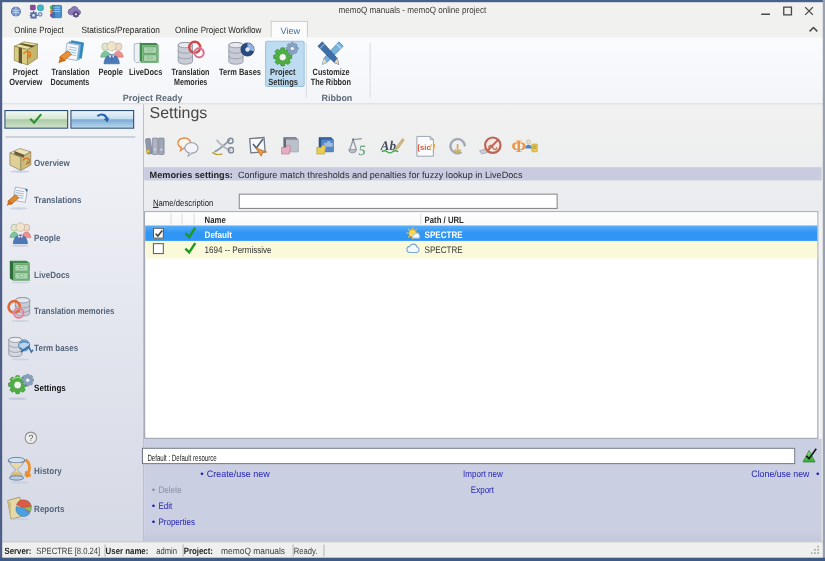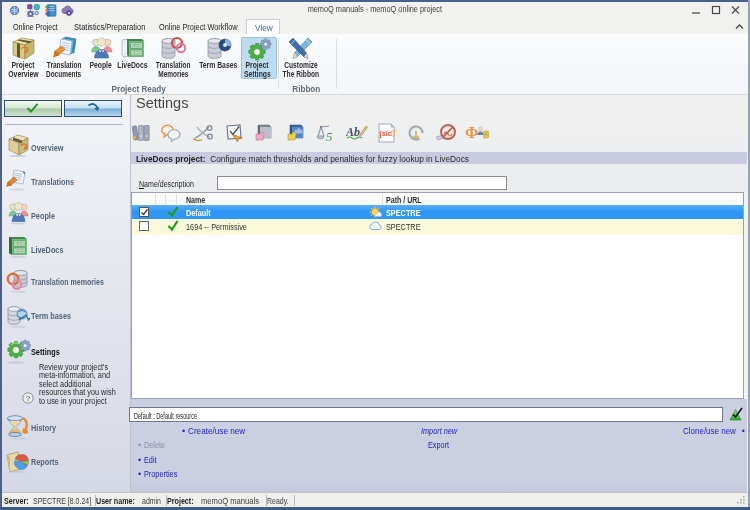--- a/index.html
+++ b/index.html
@@ -321,27 +321,20 @@
     <path d="M9.8 11.5 a7 7 0 0 0 12 6.5 l-5.3 -5 Z" fill="#4aa0e0" stroke="#2a70b0" stroke-width="0.4"></path>
     <ellipse cx="13" cy="23" rx="8.5" ry="1" fill="#c2cada" opacity="0.7"></ellipse>
   </svg>
   <div class="nlb" style="top:48px;"><span class="sx" style="transform:scaleX(0.88);">Overview</span></div>
   <div class="nlb" style="top:82px;"><span class="sx" style="transform:scaleX(0.88);">Translations</span></div>
   <div class="nlb" style="top:116px;"><span class="sx" style="transform:scaleX(0.88);">People</span></div>
   <div class="nlb" style="top:150px;"><span class="sx" style="transform:scaleX(0.88);">LiveDocs</span></div>
   <div class="nlb" style="top:182px;"><span class="sx" style="transform:scaleX(0.85);">Translation memories</span></div>
   <div class="nlb" style="top:216px;"><span class="sx" style="transform:scaleX(0.88);">Term bases</span></div>
   <div class="nlb" style="top:252px; color:#111;"><span class="sx" style="transform:scaleX(0.88);">Settings</span></div>
-  <div id="sb-desc">
-    <span class="sx" style="transform:scaleX(0.88);">Review your project's</span><br>
-    <span class="sx" style="transform:scaleX(0.88);">meta-information, and</span><br>
-    <span class="sx" style="transform:scaleX(0.88);">select additional</span><br>
-    <span class="sx" style="transform:scaleX(0.88);">resources that you wish</span><br>
-    <span class="sx" style="transform:scaleX(0.88);">to use in your project</span>
-  </div>
   <svg class="a" style="left:20px; top:297px;" width="12" height="12" viewBox="0 0 12 12">
       <circle cx="6" cy="6" r="5.2" fill="#ededed" stroke="#909090"></circle>
       <text x="3.8" y="8.6" font-size="8" fill="#555" font-family="Liberation Sans">?</text>
     </svg>
   <div class="nlb" style="top:328px;"><span class="sx" style="transform:scaleX(0.88);">History</span></div>
   <div class="nlb" style="top:362px;"><span class="sx" style="transform:scaleX(0.88);">Reports</span></div>
 </div>
 <div class="a" id="sb-divider"></div>
 
 <div class="a" id="mainbg"></div>
@@ -430,21 +423,21 @@
 
   <svg class="a" style="left:336px; top:2px;" width="24" height="20" viewBox="0 0 24 20">
     <text x="0" y="15" font-size="16" font-weight="bold" fill="#e8913a" font-family="Liberation Serif">Φ</text>
     <circle cx="15.5" cy="6" r="2" fill="#e8dcc8" stroke="#b0a080" stroke-width="0.4"></circle>
     <path d="M12.5 12 a3 3.5 0 0 1 6 0 Z" fill="#4a7ab8"></path>
     <rect x="18.5" y="8" width="5" height="7" rx="0.7" fill="#e8c84a" stroke="#a8881a" stroke-width="0.5"></rect>
     <path d="M19.5 10 L22.5 10 M19.5 11.8 L22.5 11.8" stroke="#8a6a10" stroke-width="0.5"></path>
   </svg>
 </div>
 <div class="a" id="infobar">
-    <span class="ibx"><b>LiveDocs project:</b>&nbsp;&nbsp;<span style="color:#2b2b2b;">Configure match thresholds and penalties for fuzzy lookup in LiveDocs</span></span>
+    <span class="ibx"><b>Memories settings:</b>&nbsp;&nbsp;<span style="color:#2b2b2b;">Configure match thresholds and penalties for fuzzy lookup in LiveDocs</span></span>
   </div>
 <div class="a" id="nd-label"><span class="sx" style="transform:scaleX(0.85);"><u>N</u>ame/description</span></div>
 <div class="a" id="nd-input"></div>
 
 <div class="a" id="tbl">
   <div id="thead">
     <div class="tcol" style="left:23px;"></div>
     <div class="tcol" style="left:33px;"></div>
     <div class="tcol" style="left:44px;"></div>
     <div class="tcol" style="left:250px;"></div>
@@ -494,21 +487,21 @@
         <stop offset="1" stop-color="#2fae2f"></stop>
       </linearGradient>
     </defs>
   <path d="M4 7.5 L6.5 10 L13 1" stroke="#1a1a1a" stroke-width="1.6" fill="none"></path>
 </svg>
 <div class="a" id="links">
   <div class="lnk" style="left:7px; top:26.5px;margin-left:44px;"><span class="dot">•</span> <span class="sx" style="transform:scaleX(0.95);">Create/use new</span></div>
   <div class="lnk" style="left:7px; top:41px; color:#8a8fa5;"><span class="dot">•</span> <span class="sx" style="transform:scaleX(0.85);">Delete</span></div>
   <div class="lnk" style="left:7px; top:55.5px;"><span class="dot">•</span> <span class="sx" style="transform:scaleX(0.85);">Edit</span></div>
   <div class="lnk" style="left:7px; top:70px;"><span class="dot">•</span> <span class="sx" style="transform:scaleX(0.85);">Properties</span></div>
-  <div class="lnk" style="left:290px; top:26.5px;font-style:italic;"><span class="sx" style="transform:scaleX(0.85);">Import new</span></div>
+  <div class="lnk" style="left:290px; top:26.5px;"><span class="sx" style="transform:scaleX(0.85);">Import new</span></div>
   <div class="lnk" style="left:297px; top:41px;"><span class="sx" style="transform:scaleX(0.85);">Export</span></div>
   <div class="lnk" style="left:552px; top:26.5px; white-space:nowrap;"><span class="sx" style="transform:scaleX(0.93);">Clone/use new</span><span class="dot" style="margin-left:2px;">•</span></div>
 </div>
 
 <div class="a" id="statusbar">
   <span class="sit" style="left:2px;"><b class="sx" style="transform:scaleX(0.86);">Server:</b></span>
   <span class="sit" style="left:31px;"><span class="sx" style="transform:scaleX(0.84);">SPECTRE [8.0.24]</span></span>
   <div class="ssep" style="left:93px;"></div>
   <span class="sit" style="left:94px;"><b class="sx" style="transform:scaleX(0.86);">User name:</b></span>
   <span class="sit" style="left:140px;"><span class="sx" style="transform:scaleX(0.84);">admin</span></span>

